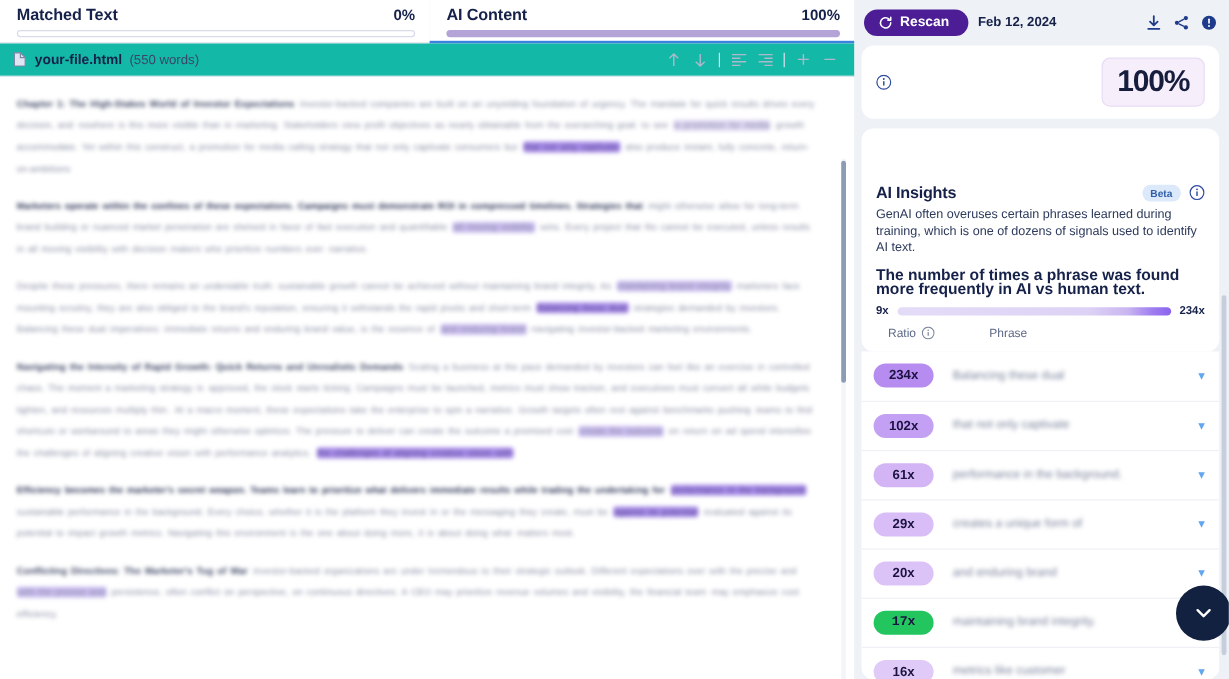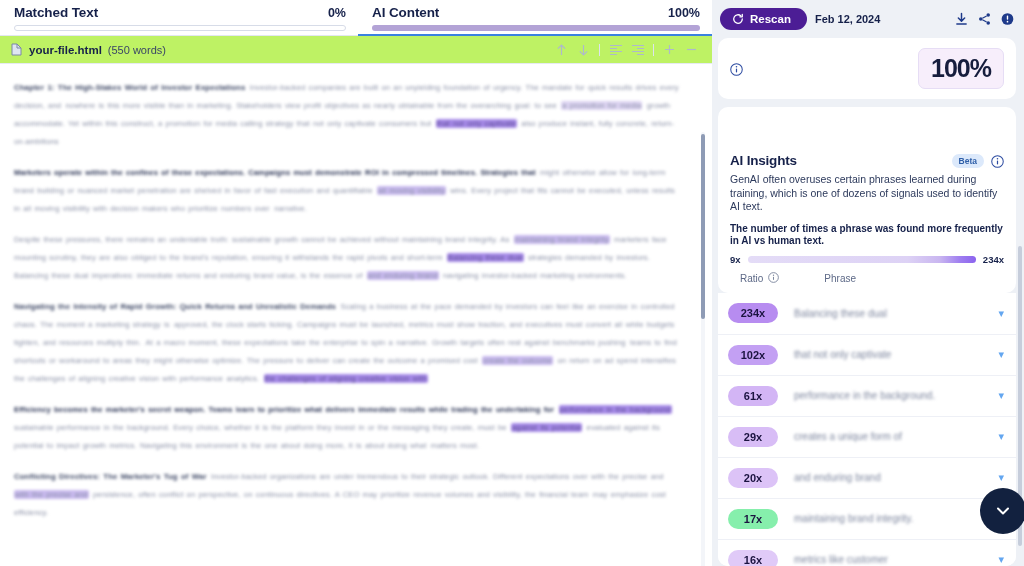--- a/index.html
+++ b/index.html
@@ -41,21 +41,21 @@
     content: ""; position: absolute; left: 0; right: 0; bottom: 0;
     height: 2px; background: #3b82e0;
   }
   .tab.matched::after {
     content: ""; position: absolute; left: 0; right: 0; bottom: 0;
     height: 1px; background: #e3e7f0;
   }
 
   
   .file-bar {
-    height: 28px; background: #bef264;
+    height: 28px; background: #14b8a6;
     display: flex; align-items: center; justify-content: space-between;
     padding: 0 14px 0 10px;
     border-bottom: 1px solid #e6eaf2;
   }
   .file-left { display: flex; align-items: center; gap: 6px; }
   .file-name { font-size: 11.5px; font-weight: bold; color: #16214a; }
   .file-words { font-size: 11px; color: #3a4566; }
   .file-icons { display: flex; align-items: center; gap: 9px; color: #aeb8cc; }
   .ic { width: 13px; height: 13px; display: inline-flex; align-items: center; justify-content: center; }
   .divider-v { width: 1px; height: 12px; background: #dde3ee; }
@@ -131,21 +131,21 @@
   .found-left { flex: 1; }
   .info-ic { width: 13px; height: 13px; flex: none; }
 
   .beta {
     background: #dce9fb; color: #2f5fa8;
     font-size: 8.5px; font-weight: bold;
     border-radius: 9px; padding: 2px 7px;
     margin-left: auto; margin-right: 7px;
   }
   .insight-desc { font-size: 10.5px; color: #2d3a5c; line-height: 13.5px; margin-top: 5px; }
-  .insight-note { font-size: 10px; color: #16214a; font-weight: bold; line-height: 12px; margin-top: 9px; }
+  .insight-note { font-size: 13px; color: #16214a; font-weight: bold; line-height: 12px; margin-top: 9px; }
 
   .scale-row { display: flex; align-items: center; gap: 7px; margin-top: 7px; }
   .scale-lab { font-size: 9.5px; font-weight: bold; color: #16214a; }
   .scale-bar {
     flex: 1; height: 7px; border-radius: 5px;
     background: linear-gradient(to right, #e4dcf7 0%, #ddd2f5 70%, #c9b6f0 84%, #9f7ef0 93%, #8b63ee 100%);
   }
 
   .tbl-hd {
     display: flex; align-items: center; gap: 5px;
@@ -424,21 +424,21 @@
         <span class="ratio" style="background:#d8bdf6;">29x</span>
         <span class="phrase">creates a unique form of</span>
         <span class="chev">▾</span>
       </div>
       <div class="row">
         <span class="ratio" style="background:#dcc3f7;">20x</span>
         <span class="phrase">and enduring brand</span>
         <span class="chev">▾</span>
       </div>
       <div class="row">
-        <span class="ratio" style="background:#86efac;">17x</span>
+        <span class="ratio" style="background:#22c55e;font-family:Liberation Mono, monospace;">17x</span>
         <span class="phrase">maintaining brand integrity.</span>
         <span class="chev">▾</span>
       </div>
       <div class="row">
         <span class="ratio" style="background:#e0caf8;">16x</span>
         <span class="phrase">metrics like customer</span>
         <span class="chev">▾</span>
       </div>
       <div class="row">
         <span class="ratio" style="background:#e2cdf8;">15x</span>

